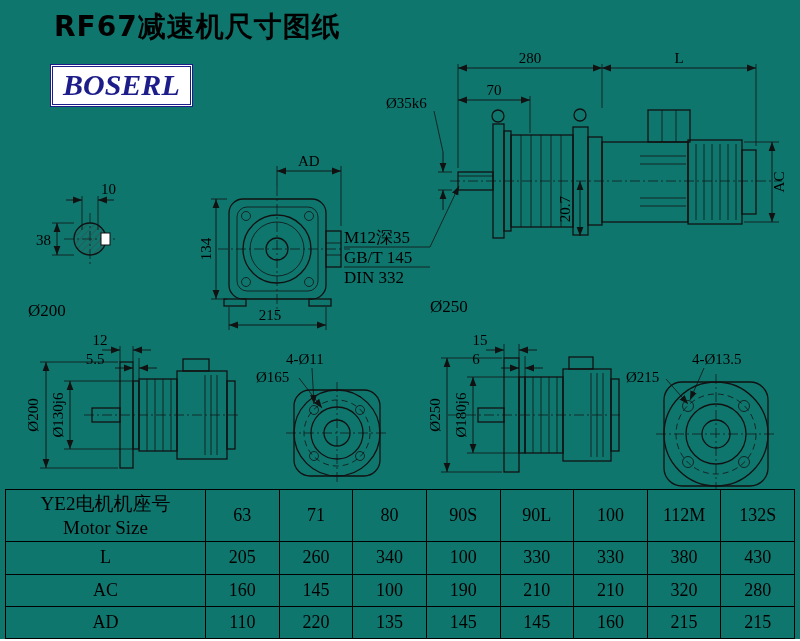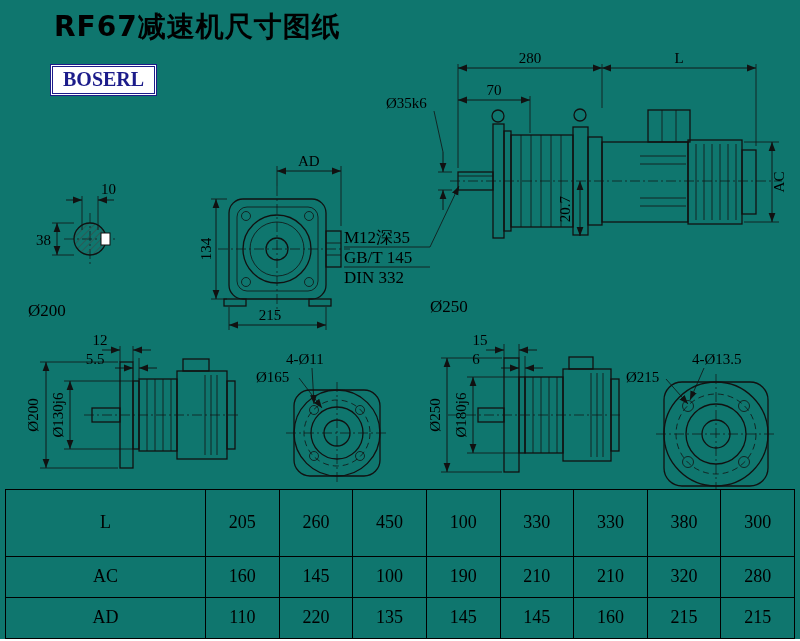--- a/index.html
+++ b/index.html
@@ -2,21 +2,21 @@
 <html><head>
 <meta charset="utf-8">
 <style>
   html,body { margin:0; padding:0; background:#fff; }
   .page { position:relative; width:800px; height:639px; background:#0f766e; overflow:hidden;
           font-family:"Liberation Serif", serif; color:#000; }
   .title { position:absolute; left:54px; top:8px; font-family:"DejaVu Sans", sans-serif;
            font-weight:bold; font-size:28px; letter-spacing:1px; }
   .brand { position:absolute; left:50px; top:64px; border:3px double #1c1c8a;
            padding:1px 10px 2px 10px; font-family:"Liberation Serif", serif;
-           font-weight:bold; font-size:20px; color:#1c1c8a; background:#fff; }
+           font-weight:bold; font-size:30px; color:#1c1c8a; background:#fff;font-style:italic; }
   .drawing { position:absolute; left:0; top:0; }
   .drawing text { font-family:"Liberation Serif", serif; fill:#000; }
   .drawing .d   { font-size:15px; }
   .drawing .lbl { font-size:17px; }
   .drawing .note{ font-size:17px; }
   .ol { fill:none; stroke:#111; stroke-width:1.3; }
   .tl { fill:none; stroke:#111; stroke-width:0.8; }
   .dim { fill:none; stroke:#111; stroke-width:0.9; }
   .cl { fill:none; stroke:#111; stroke-width:0.7; stroke-dasharray:10 3 2 3; }
   .bd { stroke-dasharray:6 4; }
@@ -279,30 +279,44 @@
       <line class="tl" x1="666" y1="379" x2="688" y2="404" marker-end="url(#arr)"></line>
     </g>
   </svg>
 
   <table class="size-table">
     <colgroup>
         <col style="width:200px">
         <col span="8">
       </colgroup>
     <tbody>
+        <tr>
+      <td class="head-cell">
+        <div>YE2电机机座号</div>
+        <div>Motor Size</div>
+      </td>
+      <td>63</td>
+      <td>71</td>
+      <td>80</td>
+      <td>90S</td>
+      <td>90L</td>
+      <td>100</td>
+      <td>112M</td>
+      <td>132S</td>
+    </tr>
     <tr>
       <td>L</td>
       <td>205</td>
       <td>260</td>
-      <td>450</td>
+      <td>340</td>
       <td>100</td>
       <td>330</td>
       <td>330</td>
       <td>380</td>
-      <td>300</td>
+      <td>430</td>
     </tr>
     <tr>
       <td>AC</td>
       <td>160</td>
       <td>145</td>
       <td>100</td>
       <td>190</td>
       <td>210</td>
       <td>210</td>
       <td>320</td>

